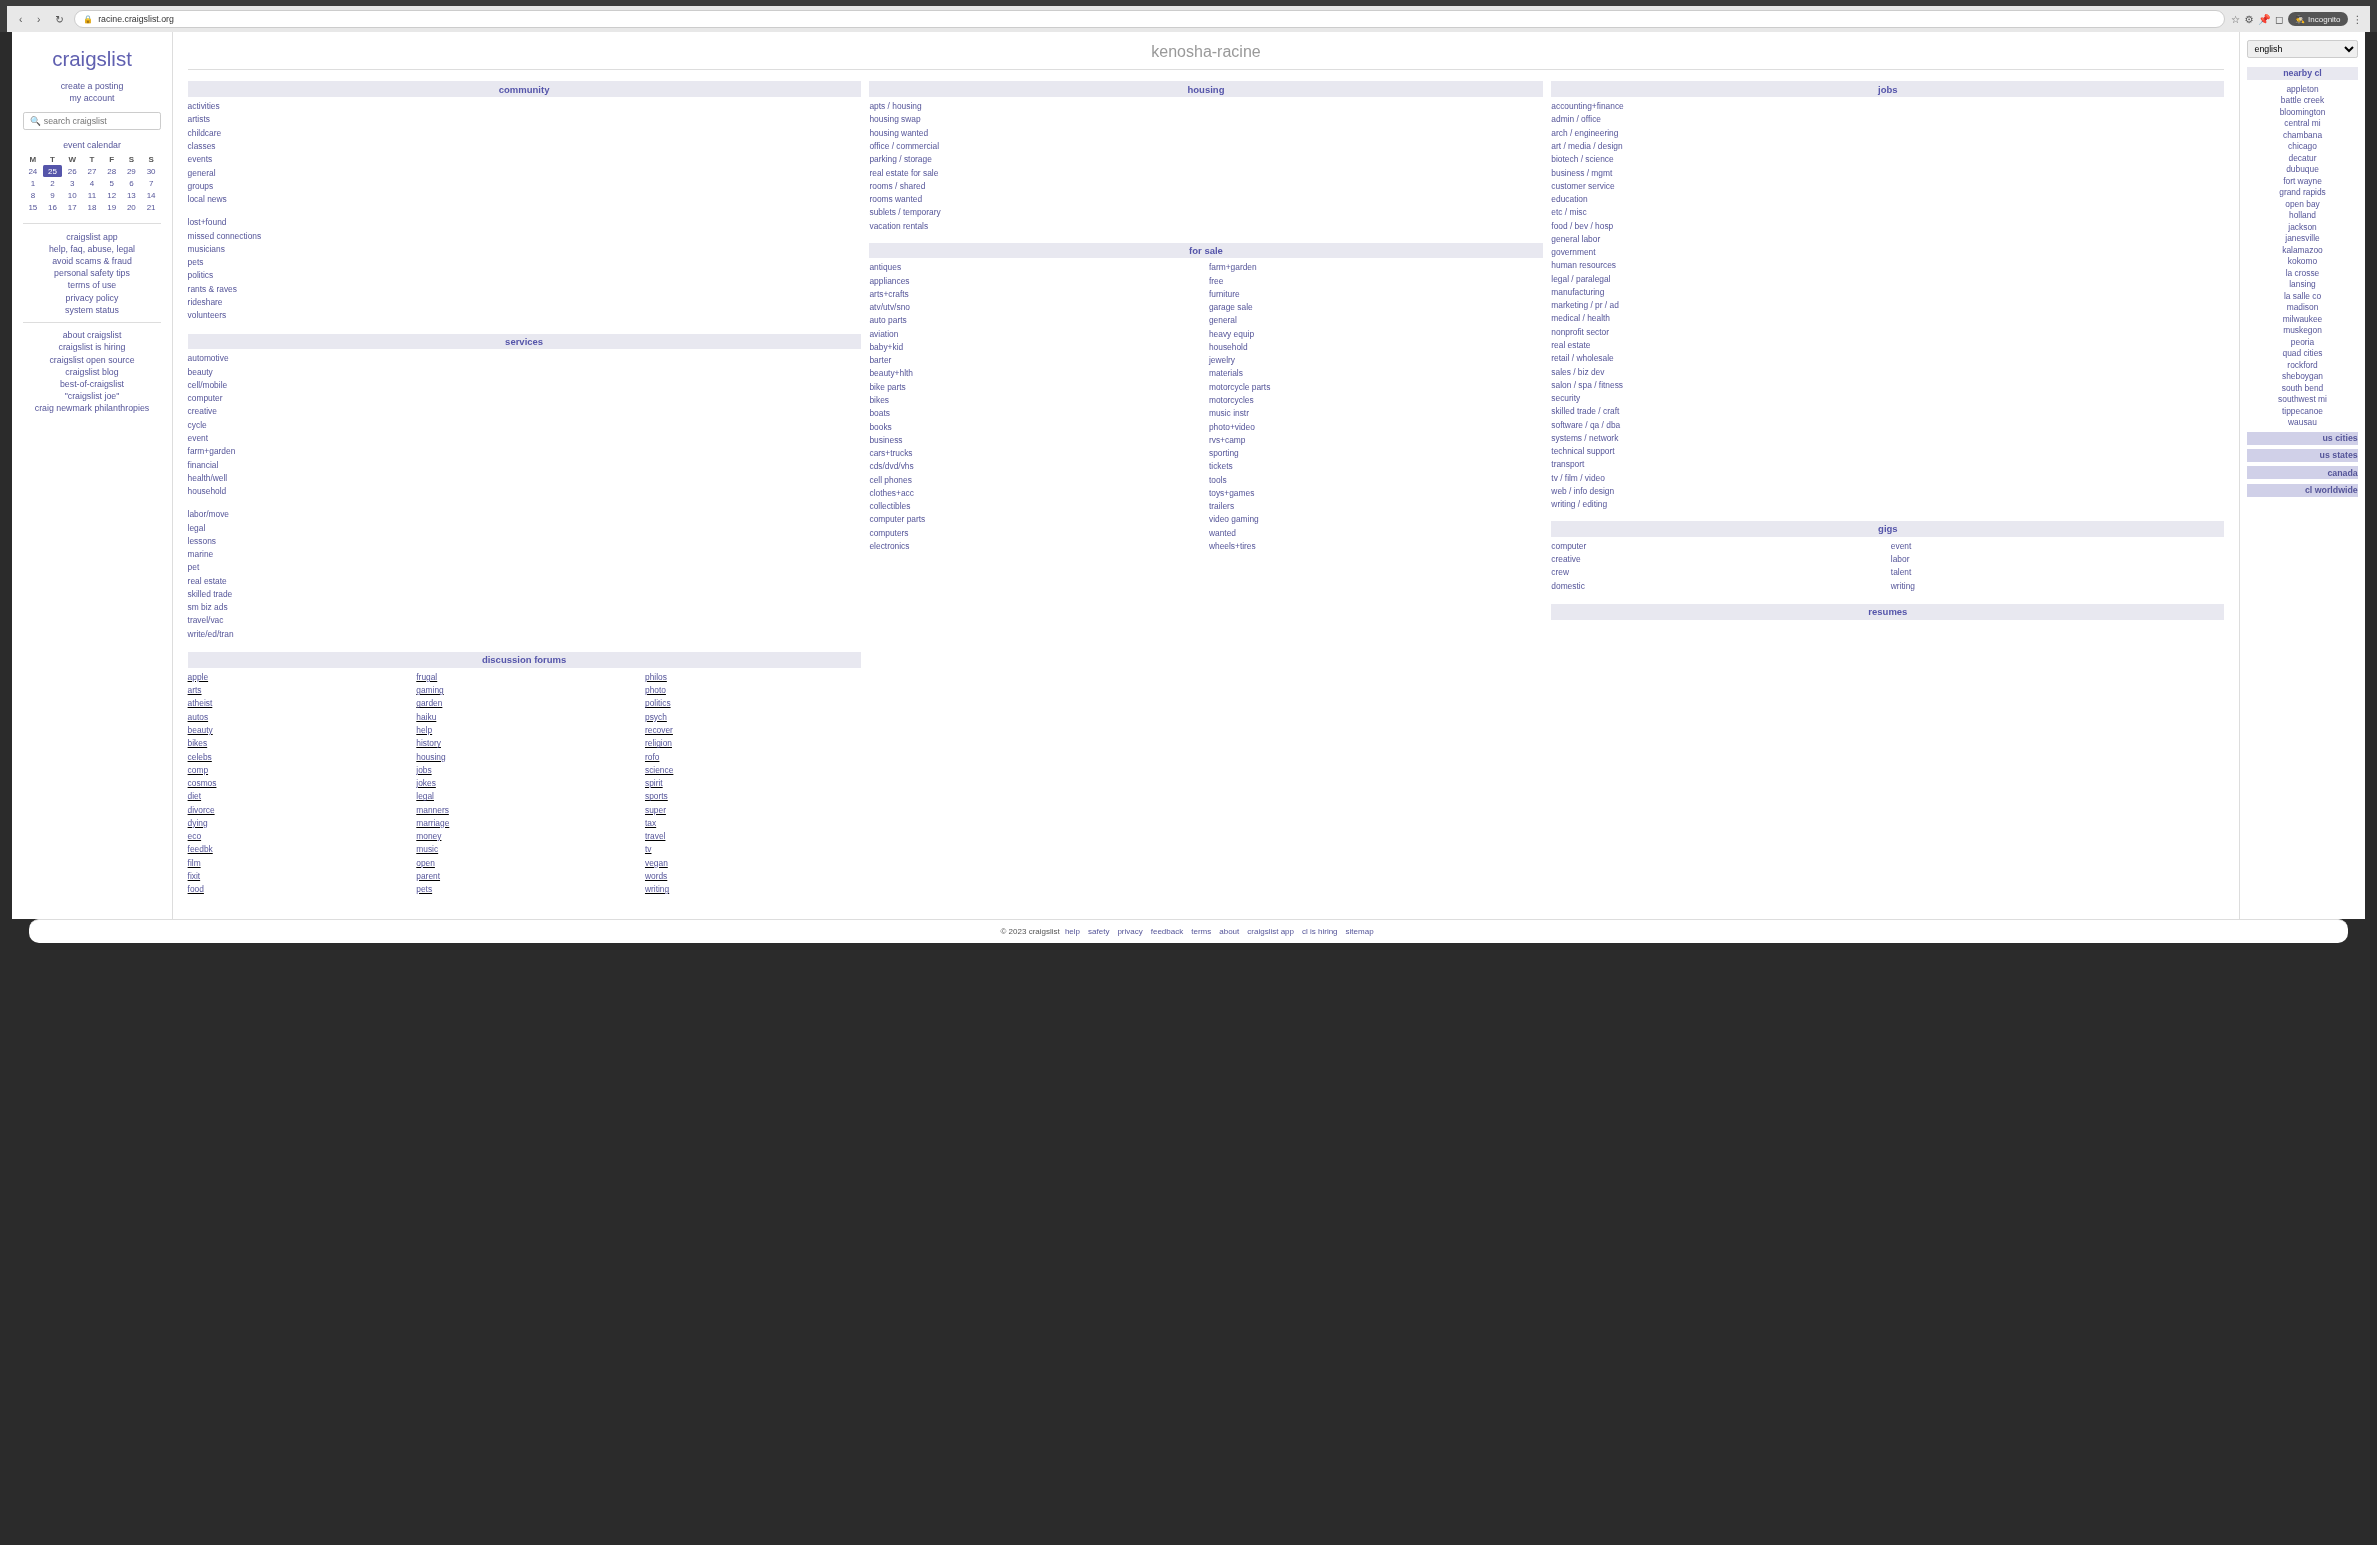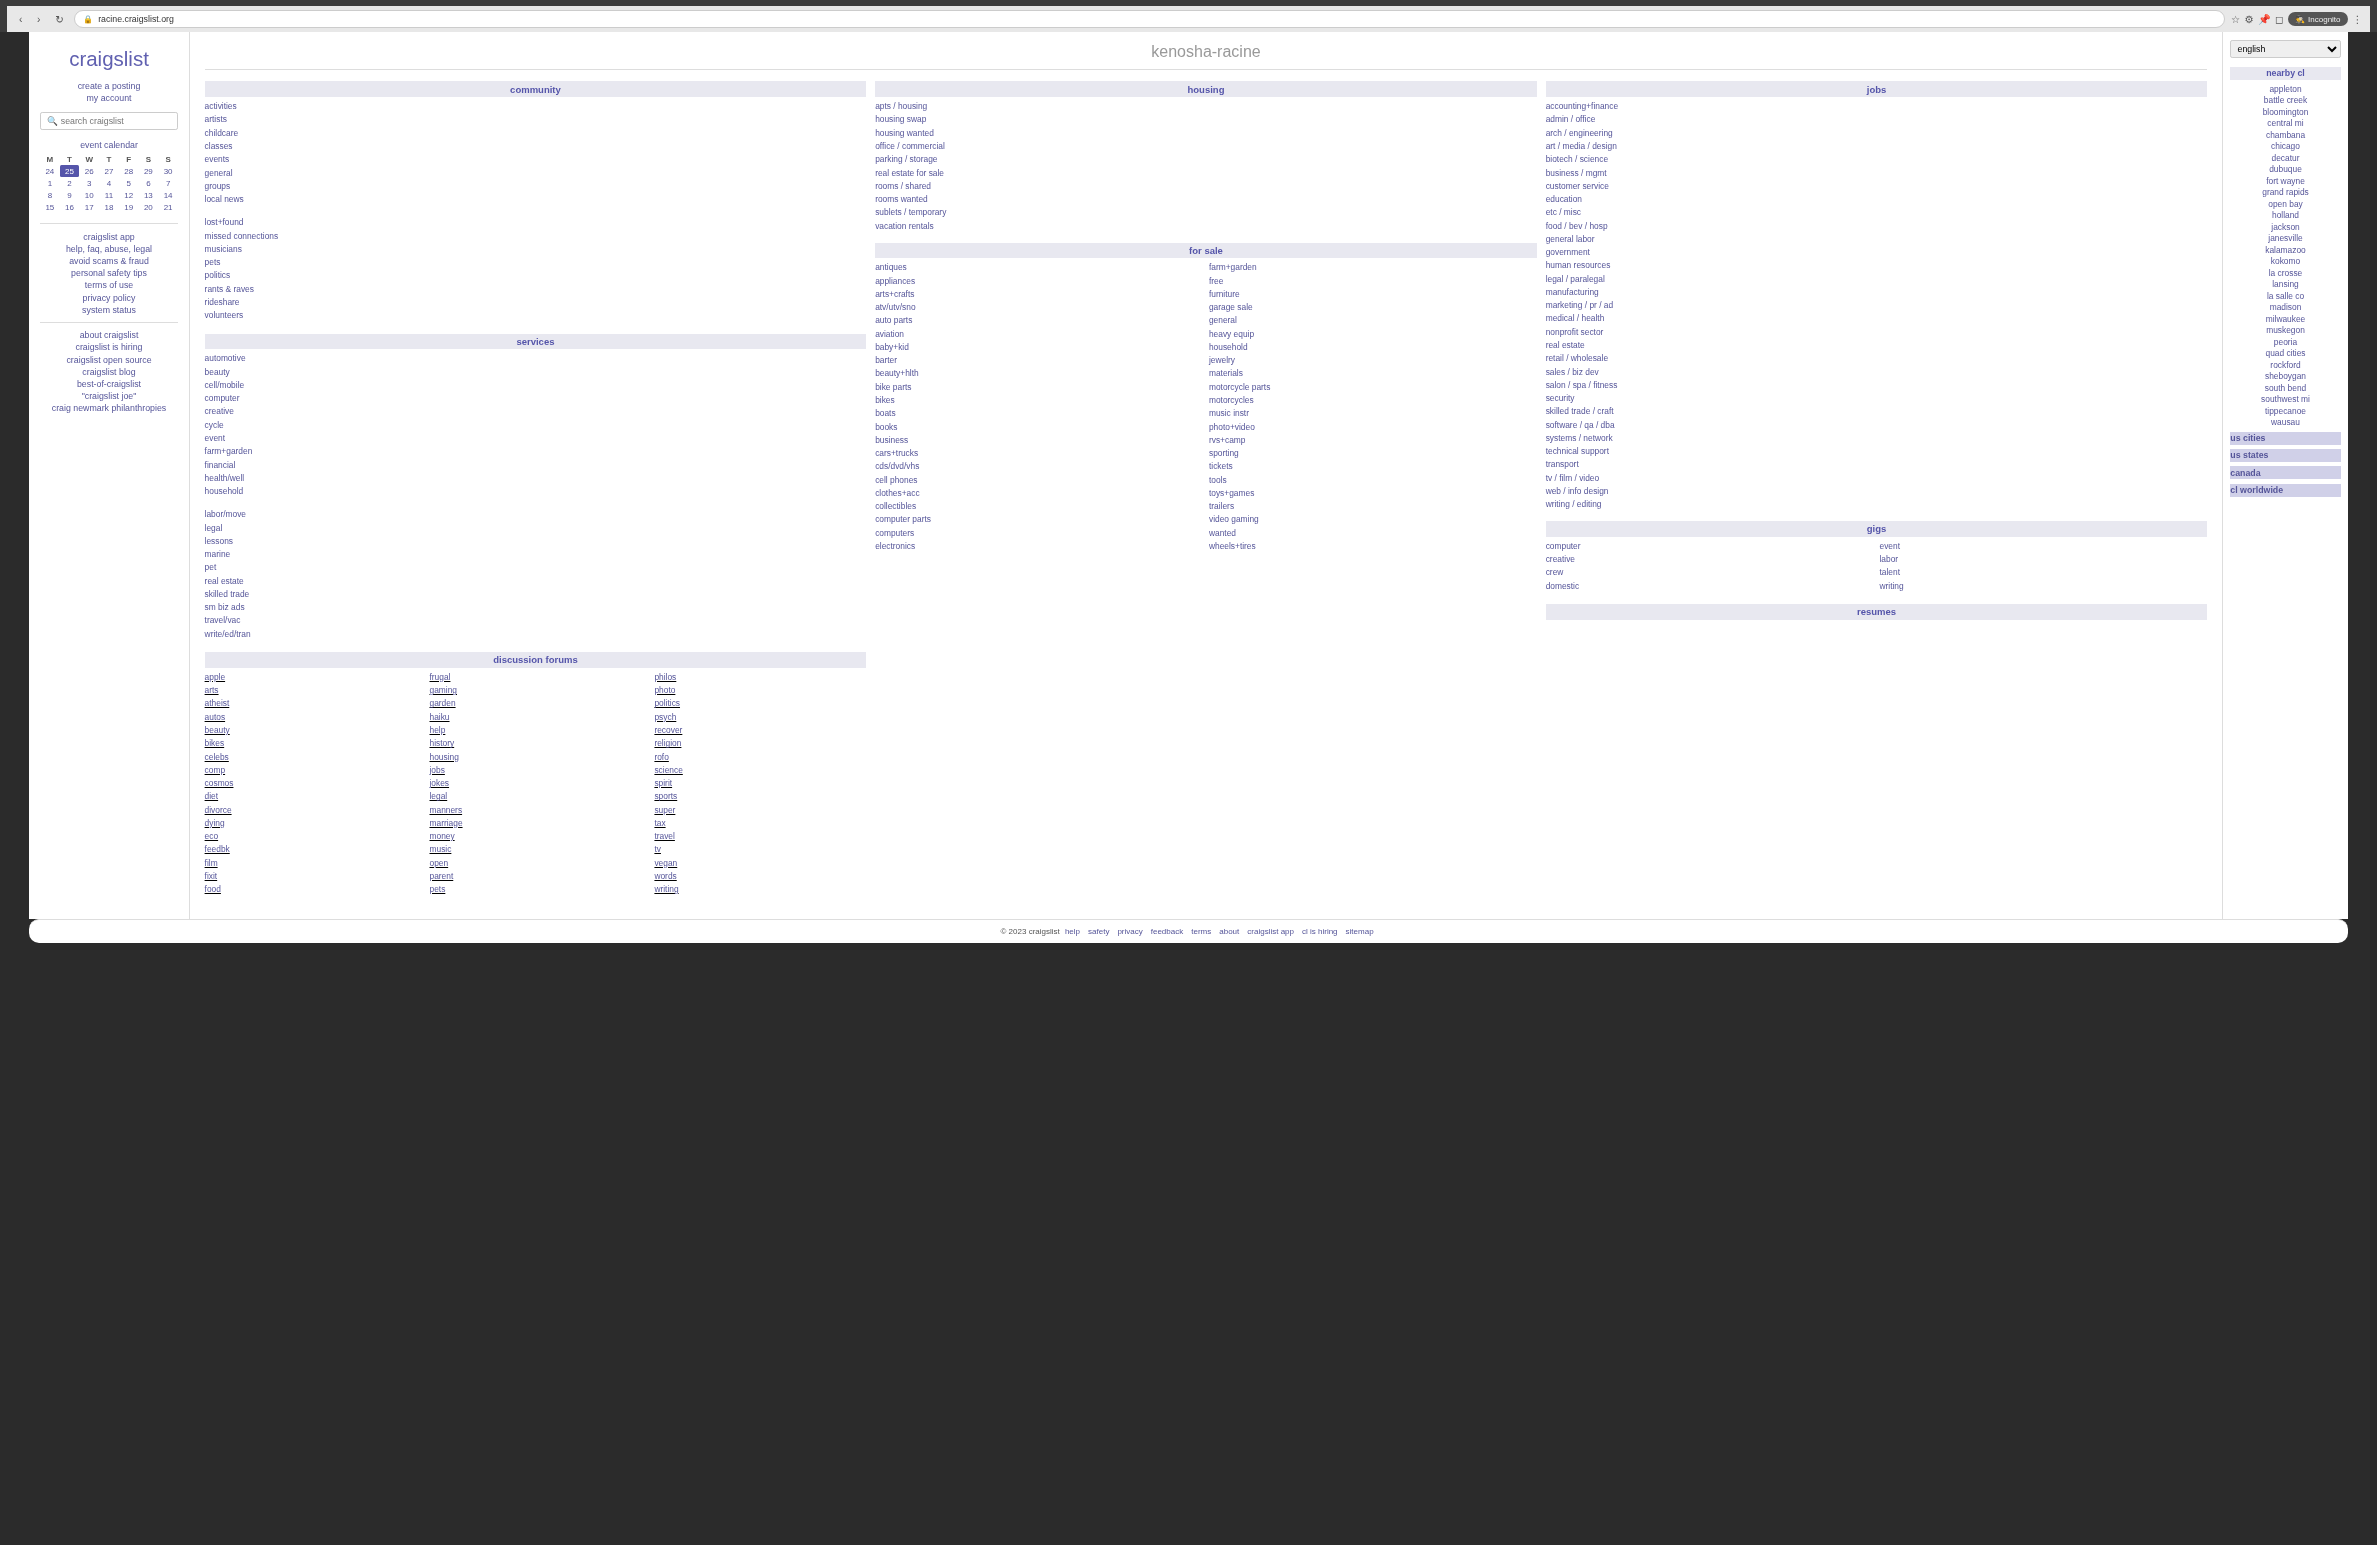--- a/index.html
+++ b/index.html
@@ -26,21 +26,21 @@
     .nav-btn { background: none; border: none; color: #555; font-size: 10.2px; cursor: pointer; padding: 2.2px 4.4px; }
     .nav-btn:disabled { color: #aaa; }
     .address-bar { flex: 1; background: white; border: 0.7px solid #ccc; border-radius: 14.6px; padding: 2.9px 8.8px; font-size: 8.8px; display: flex; align-items: center; gap: 4.4px; }
     .lock-icon { color: #555; font-size: 8px; }
     .address-text { color: #333; font-size: 8.8px; }
     .toolbar-actions { display: flex; gap: 4.4px; align-items: center; }
     .toolbar-icon { background: none; border: none; color: #555; font-size: 10.2px; cursor: pointer; }
     .incognito-btn { background: #555; color: #eee; border: none; border-radius: 8.8px; padding: 2.2px 7.3px; font-size: 8px; cursor: pointer; display: flex; align-items: center; gap: 2.9px; }
 
     
-    .page { background: white; margin: 0 29px; min-height: 512px; }
+    .page { background: white; margin: 0 12px; min-height: 512px; }
     .page-inner { display: flex; min-height: 512px; }
 
     
     .sidebar { width: 161px; padding: 14.6px 11px; border-right: 0.7px solid #ddd; flex-shrink: 0; }
     .craigslist-logo { color: #6060b0; font-size: 20.5px; text-align: center; margin-bottom: 10.2px; font-weight: normal; }
     .sidebar-links { text-align: center; margin-bottom: 8.8px; }
     .sidebar-link { display: block; color: #555599; font-size: 8.8px; text-decoration: none; margin-bottom: 2.2px; }
     .search-box { width: 100%; border: 0.7px solid #ccc; border-radius: 2.2px; padding: 2.9px 5.9px; font-size: 8.8px; color: #999; margin-bottom: 10.2px; display: flex; align-items: center; gap: 2.9px; }
     .search-input { border: none; outline: none; font-size: 8.8px; color: #999; width: 100%; }
 
@@ -63,21 +63,21 @@
     .section-title { color: #5555aa; font-size: 9.5px; font-weight: bold; text-align: center; background: #e8e8f0; padding: 2.2px 0; margin-bottom: 4.4px; }
     .section-columns { display: flex; gap: 10px; flex-direction: column; }
     .section-col { flex: 1; }
     .section-link { display: block; color: #555599; font-size: 8.4px; text-decoration: none; margin-bottom: 1.5px; line-height: 1.4; }
 
     
     .right-sidebar { width: 126px; padding: 7.3px; border-left: 0.7px solid #ddd; flex-shrink: 0; }
     .lang-select { width: 100%; padding: 2.2px; font-size: 8.8px; border: 0.7px solid #ccc; border-radius: 2.2px; margin-bottom: 8.8px; }
     .nearby-title { color: #5555aa; font-size: 8.8px; font-weight: bold; text-align: center; background: #e8e8f0; padding: 1.5px 0; margin-bottom: 3.7px; }
     .nearby-link { display: block; color: #555599; font-size: 8.4px; text-align: center; text-decoration: none; margin-bottom: 1.5px; }
-    .section-header-btn { display: block; color: #555599; font-size: 8.8px; font-weight: bold; text-align: left; background: #d0d0e8; padding: 1.5px 0; margin: 4.4px 0 2.9px; text-decoration: none; border: none; cursor: pointer; width: 100%; }
+    .section-header-btn { display: block; color: #555599; font-size: 8.8px; font-weight: bold; text-align: right; background: #d0d0e8; padding: 1.5px 0; margin: 4.4px 0 2.9px; text-decoration: none; border: none; cursor: pointer; width: 100%; }
 
     
     .footer { background: white; text-align: center; padding: 7.3px; font-size: 8px; color: #555; border-top: 0.7px solid #ddd; margin: 0 29px; border-radius: 10px; }
     .footer a { color: #555599; text-decoration: none; margin: 0 2.9px; }
   </style>
 </head>
 <body>
 
 <div class="browser-chrome">
   <div class="browser-toolbar">

